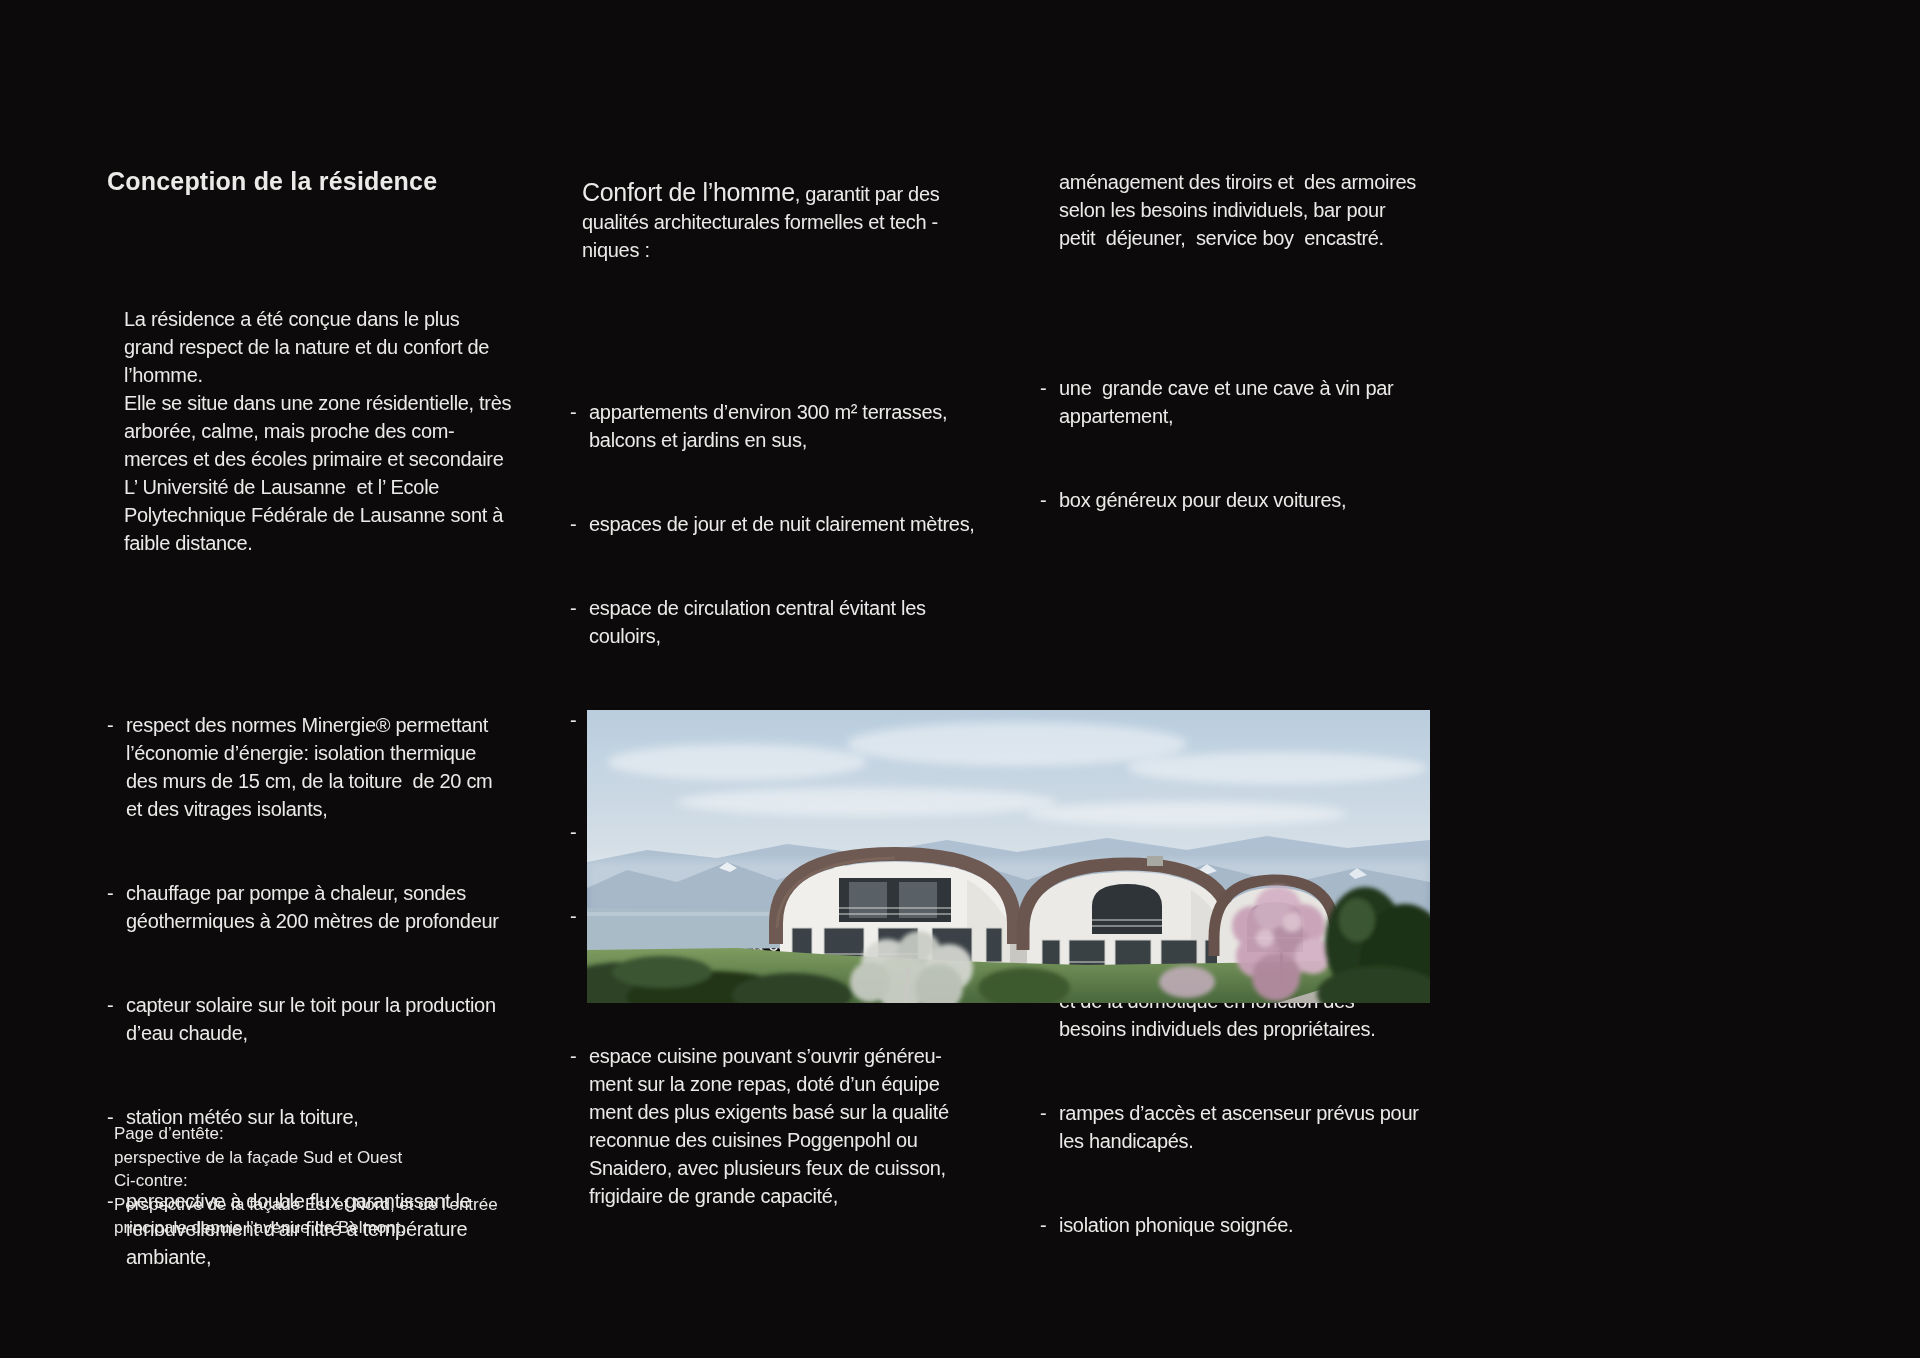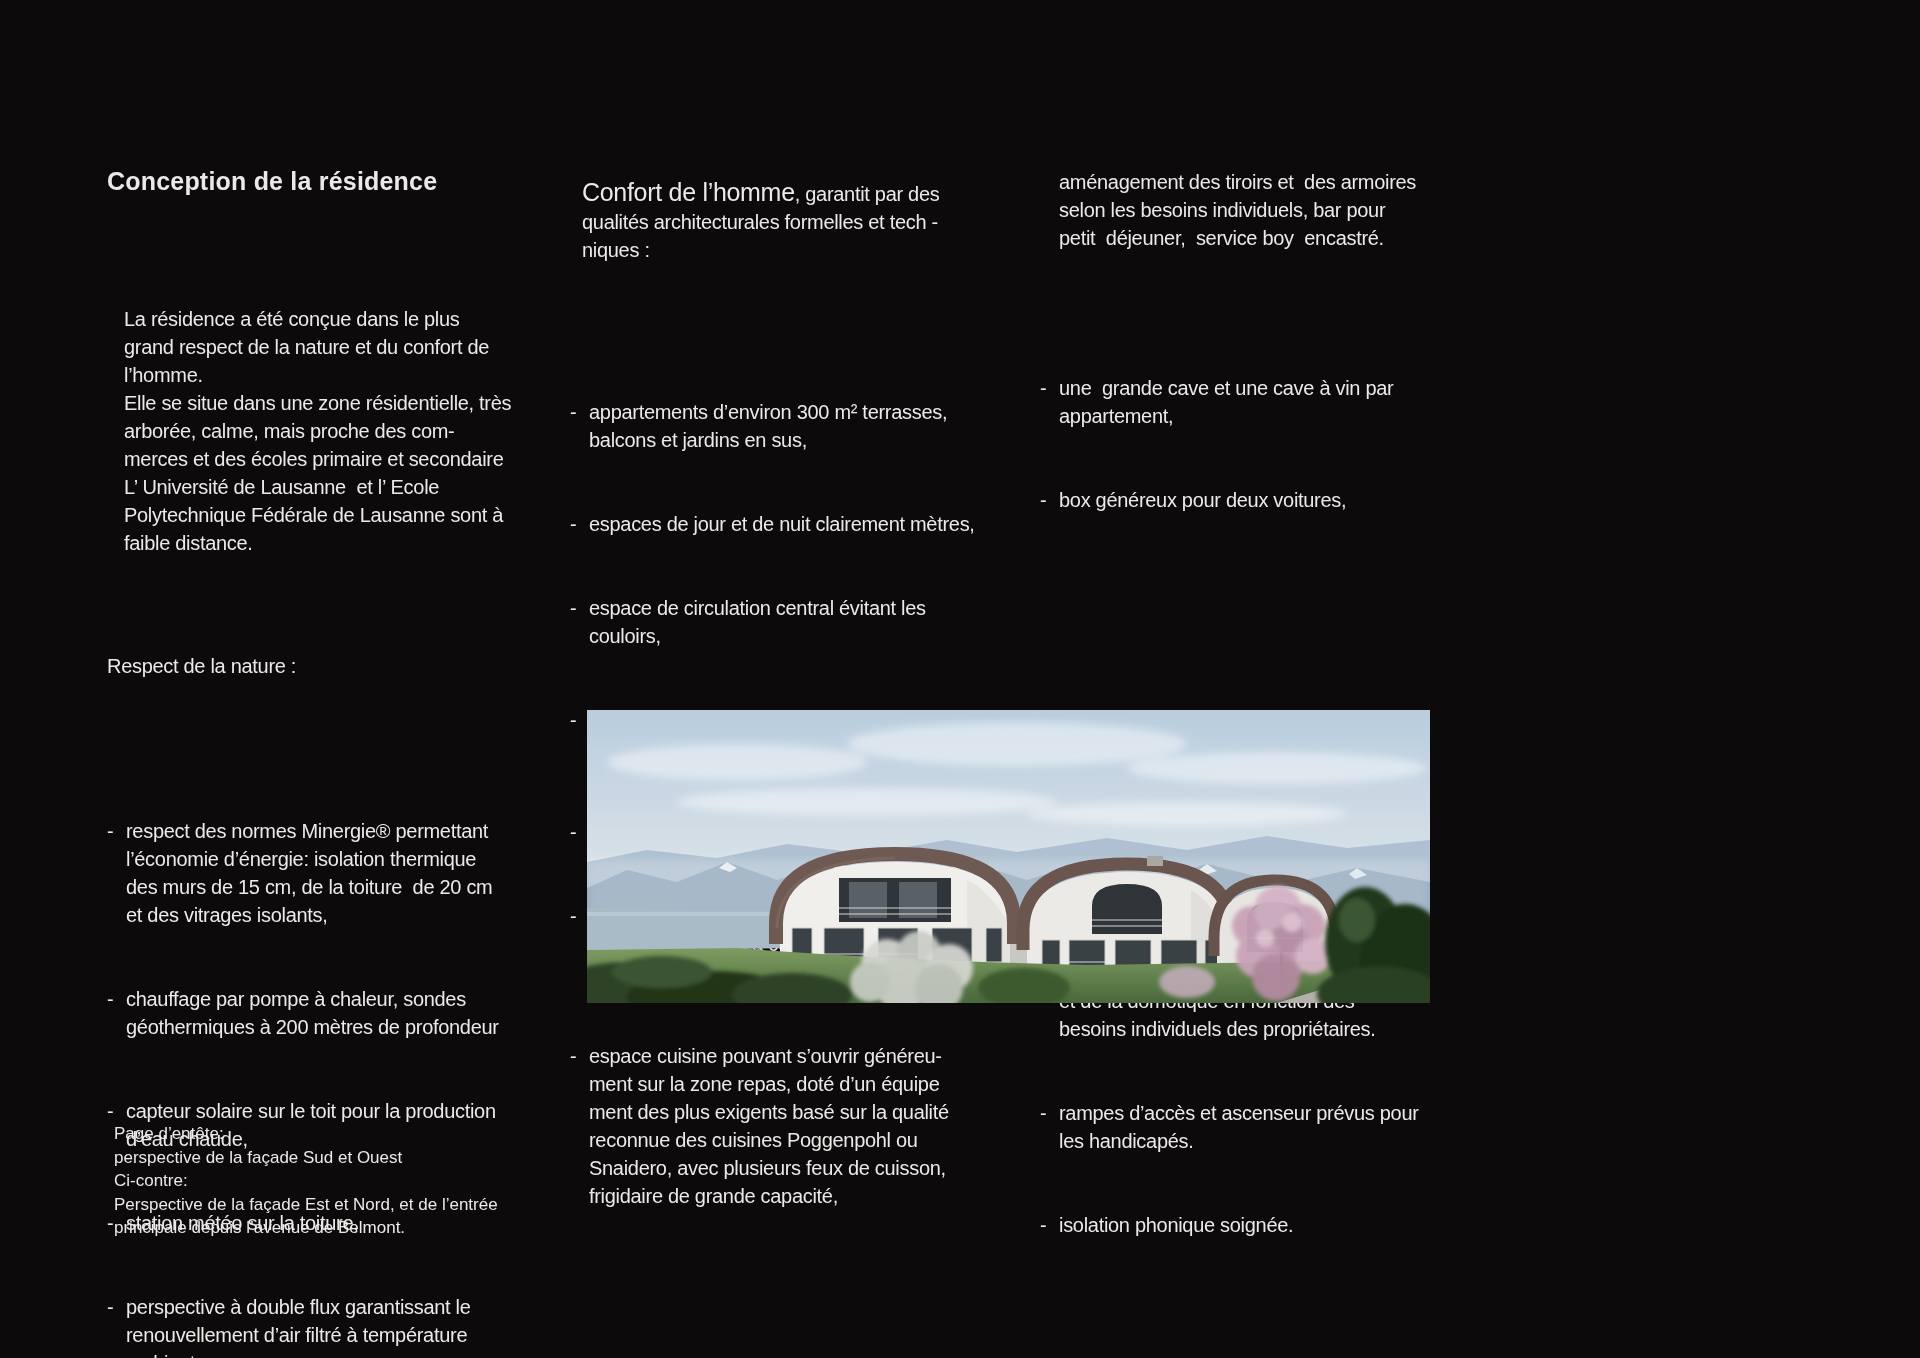--- a/index.html
+++ b/index.html
@@ -56,21 +56,20 @@
   <h1 class="col-heading">Conception de la résidence</h1>
   <p class="intro-para">La résidence a été conçue dans le plus
 grand respect de la nature et du confort de
 l’homme.
 Elle se situe dans une zone résidentielle, très
 arborée, calme, mais proche des com-
 merces et des écoles primaire et secondaire
 L’ Université de Lausanne  et l’ Ecole
 Polytechnique Fédérale de Lausanne sont à
 faible distance.</p>
-  <p class="subheading">Respect de la nature :</p>
   <ul class="bullets">
     <li class="bullet"><span class="dash">-</span><span class="btext">respect des normes Minergie® permettant
 l’économie d’énergie: isolation thermique
 des murs de 15 cm, de la toiture  de 20 cm
 et des vitrages isolants,</span></li>
     <li class="bullet"><span class="dash">-</span><span class="btext">chauffage par pompe à chaleur, sondes
 géothermiques à 200 mètres de profondeur</span></li>
     <li class="bullet"><span class="dash">-</span><span class="btext">capteur solaire sur le toit pour la production
 d’eau chaude,</span></li>
     <li class="bullet"><span class="dash">-</span><span class="btext">station météo sur la toiture,</span></li>

